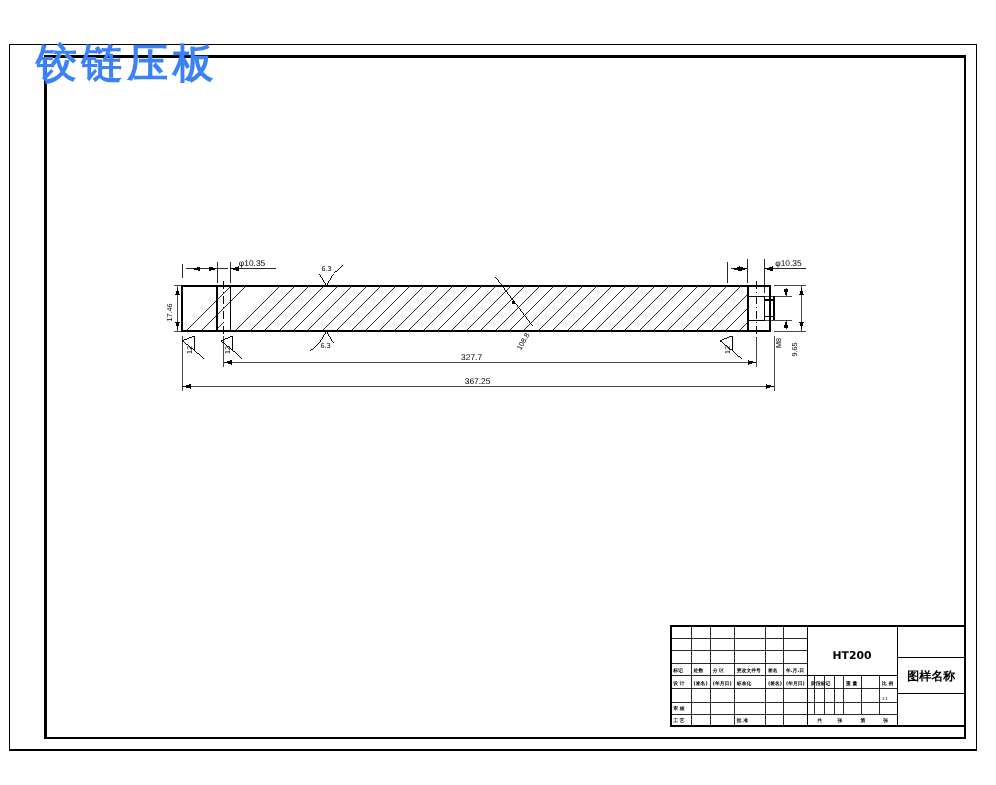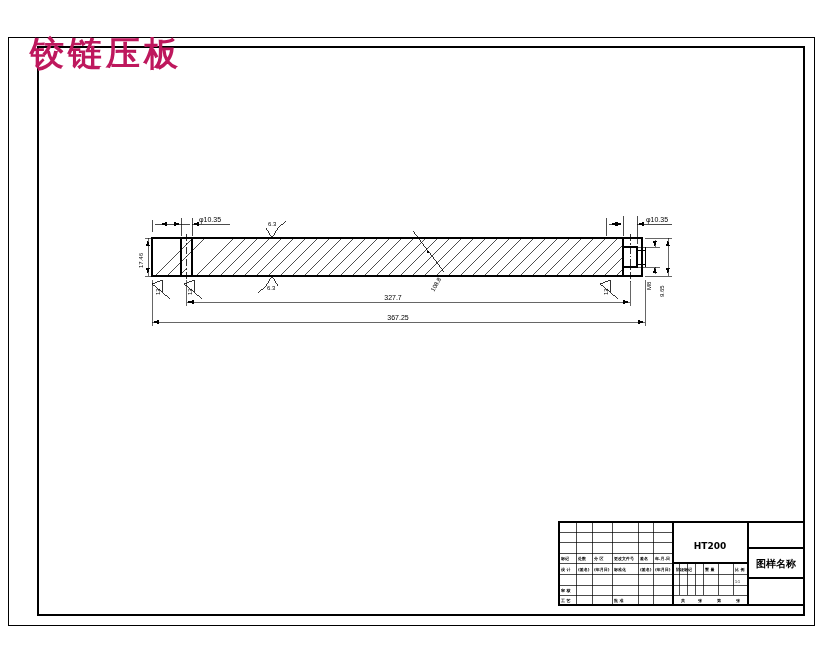--- a/index.html
+++ b/index.html
@@ -2,21 +2,21 @@
 <html><head>
 <meta charset="utf-8">
 <style>
   html,body{margin:0;padding:0;background:#ffffff;}
   body{width:830px;height:654px;position:relative;overflow:hidden;
        font-family:"Liberation Sans", sans-serif;}
   .canvas{position:absolute;left:0;top:0;width:830px;height:654px;}
   svg{display:block;}
   .title-cn{
     position:absolute;left:30px;top:36px;
-    color:#be185d;font-family:"DejaVu Sans", sans-serif;
+    color:#3b82f6;font-family:"DejaVu Sans", sans-serif;
     font-weight:700;font-size:34px;letter-spacing:4px;
     line-height:1;white-space:nowrap;
   }
   text{font-family:"Liberation Sans", sans-serif;fill:#000;}
   .dim{font-size:7px;}
   .dim-s{font-size:6px;}
   .tiny2{font-size:3.6px;}
   .mat{font-size:9px;font-weight:700;font-family:"DejaVu Sans",sans-serif;}
   .blkname{font-size:10px;font-weight:700;font-family:"DejaVu Sans",sans-serif;}
   .cnlbl2{font-size:4px;font-weight:700;font-family:"DejaVu Sans",sans-serif;}

